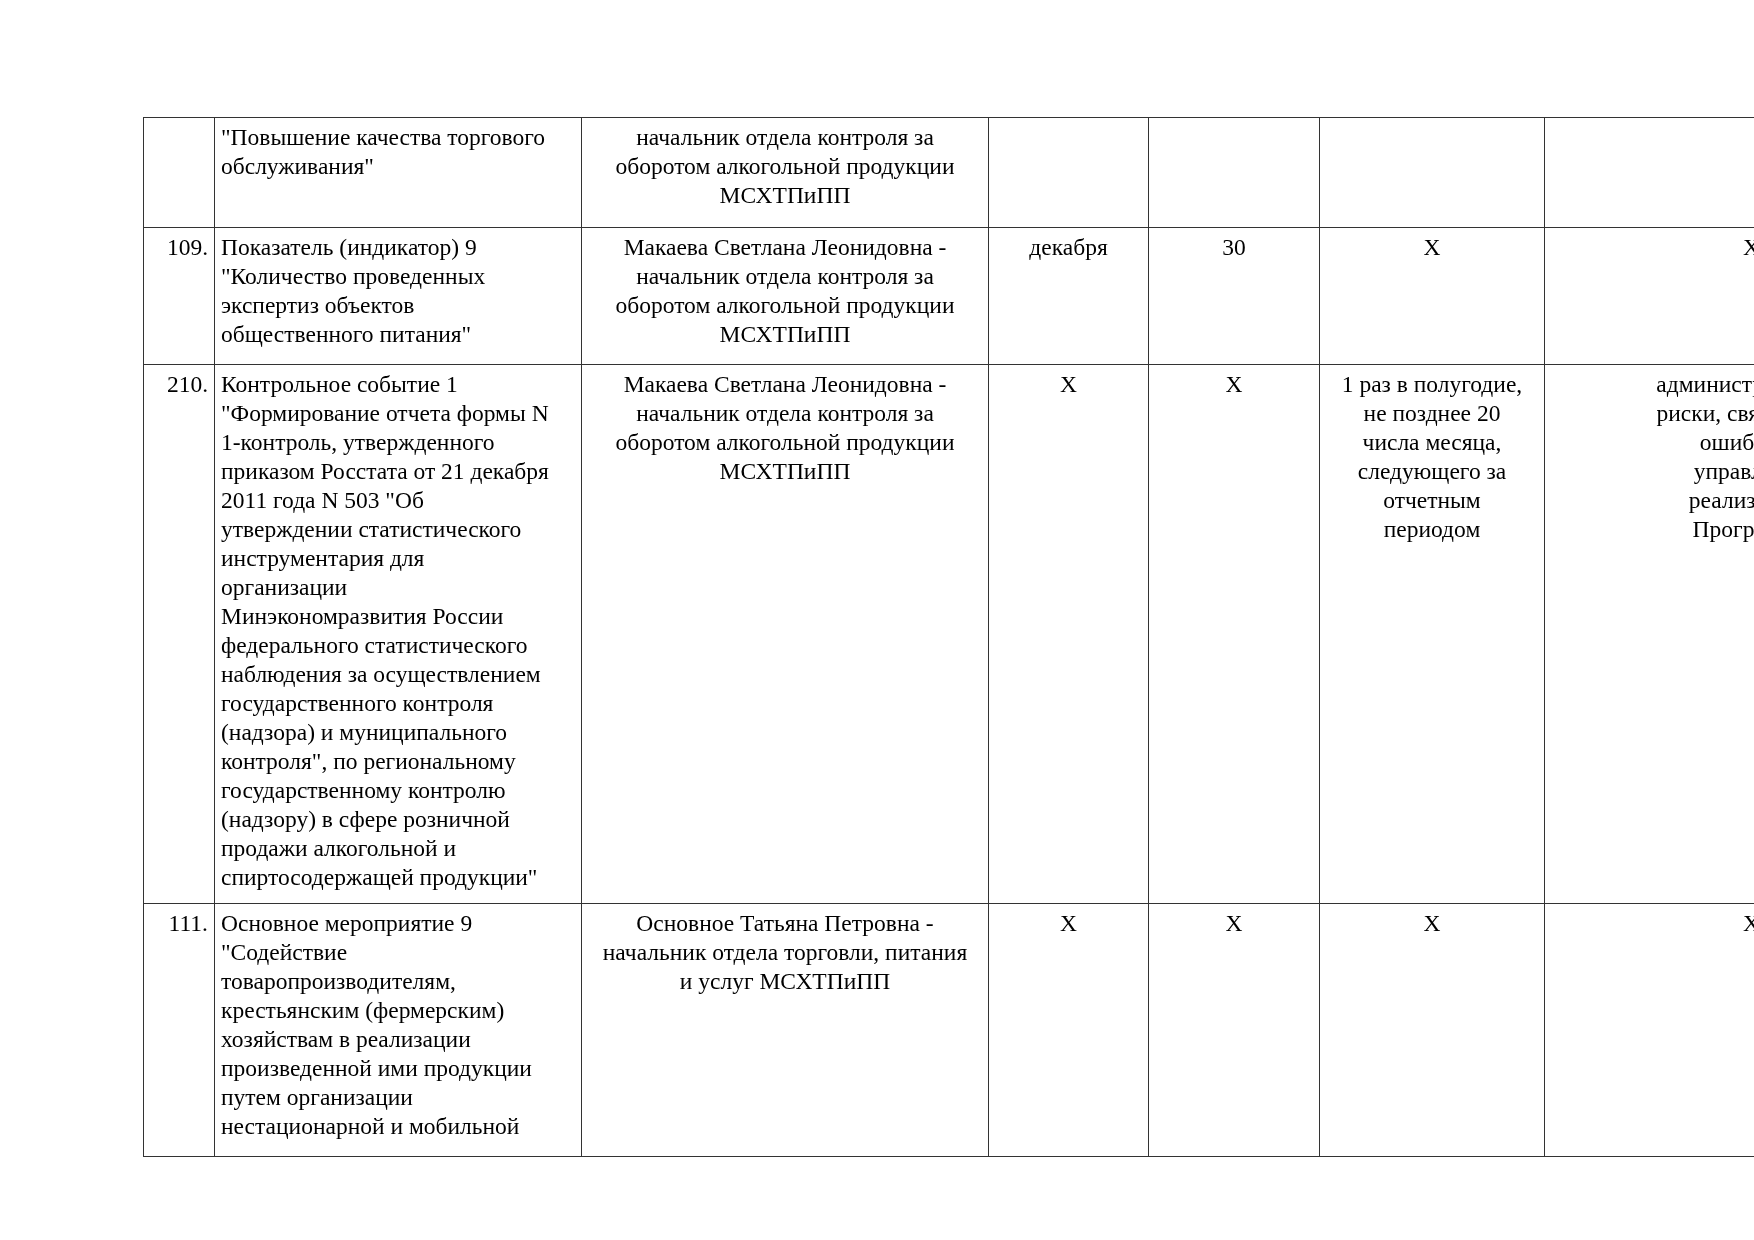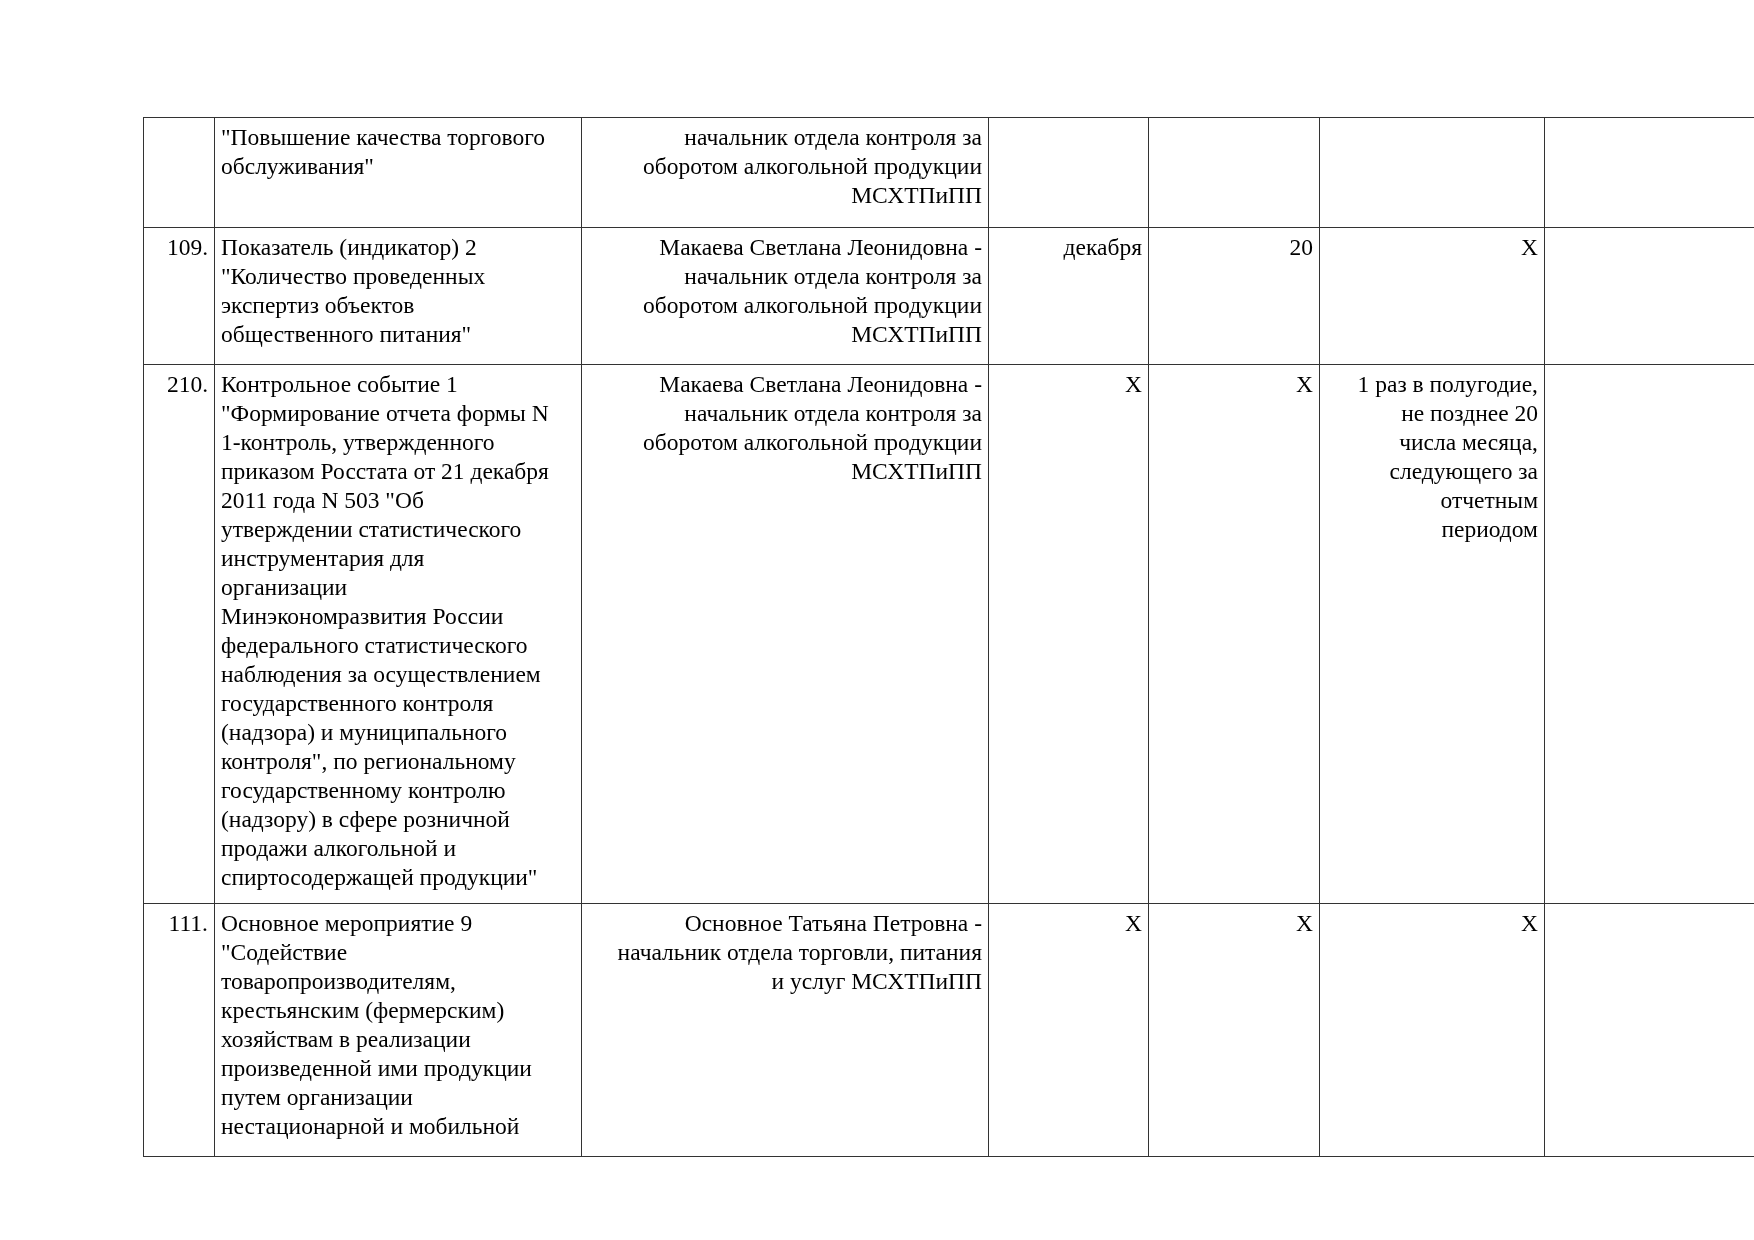--- a/index.html
+++ b/index.html
@@ -35,21 +35,21 @@
     }
     table.doc-table td {
       border: 1.5px solid #333;
       vertical-align: top;
       padding: 5px 6px 0 6px;
       overflow: hidden;
       word-wrap: break-word;
     }
     td.c-num { text-align: right; padding-right: 12px; font-family: Liberation Serif, serif; }
     td.c-name { text-align: left; }
-    td.c-center { text-align: right; }
+    td.c-center { text-align: center; }
     .ml { white-space: pre-line; }
   </style>
 </head>
 <body>
 
 <div class="page">
   <table class="doc-table">
     <colgroup>
       <col style="width:71px">
       <col style="width:367px">
@@ -67,30 +67,30 @@
         <td class="c-center ml">начальник отдела контроля за
 оборотом алкогольной продукции
 МСХТПиПП</td>
         <td class="c-center"></td>
         <td class="c-center"></td>
         <td class="c-center ml"></td>
         <td class="c-center ml"></td>
       </tr>
       <tr style="height:137px">
         <td class="c-num">109.</td>
-        <td class="c-name ml">Показатель (индикатор) 2
+        <td class="c-name ml">Показатель (индикатор) 9
 "Количество проведенных
 экспертиз объектов
 общественного питания"</td>
         <td class="c-center ml">Макаева Светлана Леонидовна -
 начальник отдела контроля за
 оборотом алкогольной продукции
 МСХТПиПП</td>
         <td class="c-center">декабря</td>
-        <td class="c-center">20</td>
+        <td class="c-center">30</td>
         <td class="c-center ml">X</td>
         <td class="c-center ml">X</td>
       </tr>
       <tr style="height:539px">
         <td class="c-num">210.</td>
         <td class="c-name ml">Контрольное событие 1
 "Формирование отчета формы N
 1-контроль, утвержденного
 приказом Росстата от 21 декабря
 2011 года N 503 "Об

